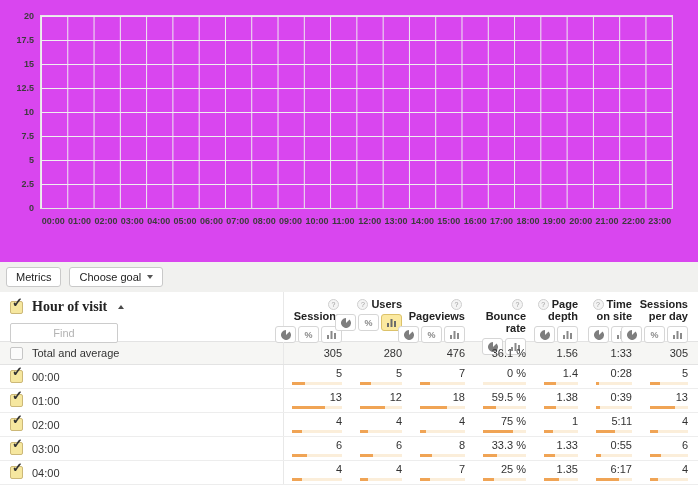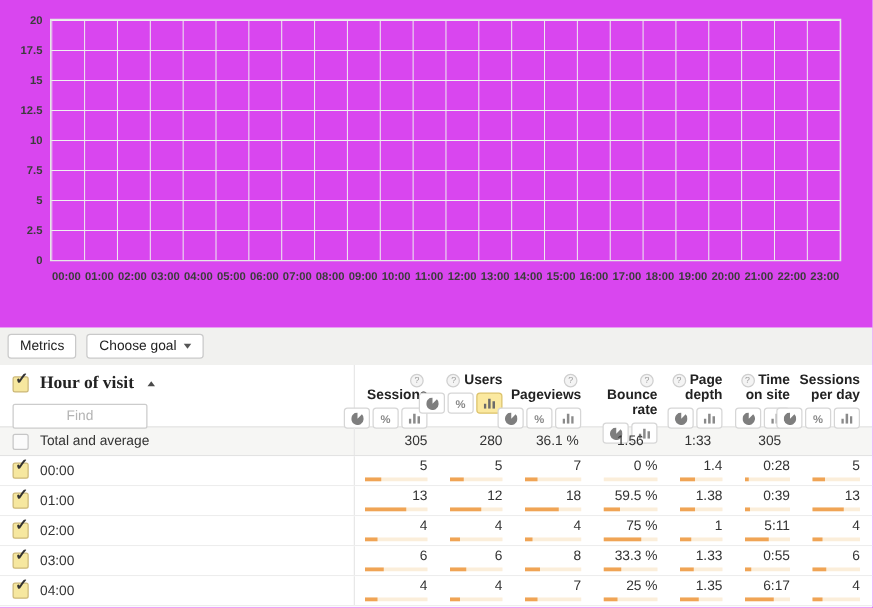--- a/index.html
+++ b/index.html
@@ -368,20 +368,21 @@
 </div>
 
 <div class="trow total">
   <div class="lcell">
     <span class="cb"></span>
     <span>Total and average</span>
   </div>
   <div style="display:flex;" id="total-cells">
       <div class="cell tcell" style="width: 68px;">305</div>
       <div class="cell tcell" style="width: 60px;">280</div>
+      <div class="cell tcell" style="width: 63px;">476</div>
       <div class="cell tcell" style="width: 61px;">36.1 %</div>
       <div class="cell tcell" style="width: 52px;">1.56</div>
       <div class="cell tcell" style="width: 54px;">1:33</div>
       <div class="cell tcell" style="width: 56px;">305</div>
     </div>
 </div>
 
 <div id="rows">
     <div class="trow data">
       <div class="lcell">

